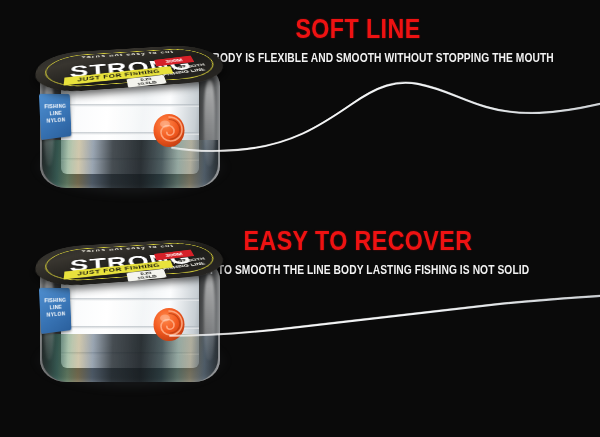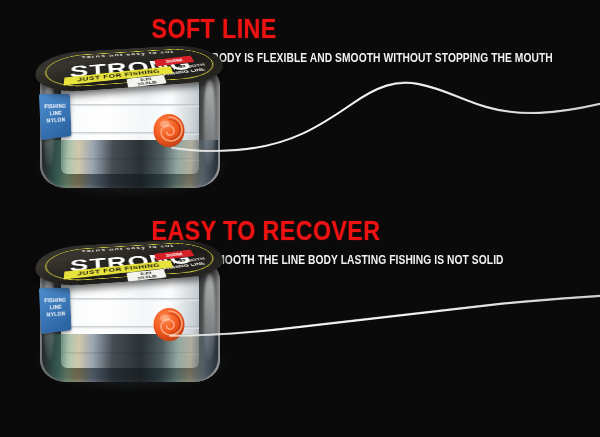--- a/index.html
+++ b/index.html
@@ -14,20 +14,21 @@
     height: 437px;
     background: #0a0a0a;
     overflow: hidden;
     font-family: "Liberation Sans", sans-serif;
     -webkit-font-smoothing: antialiased;
   }
 
   
   .text-block {
     position: absolute;
+    text-align: center;
     line-height: 1;
   }
   .headline {
     font-family: "Liberation Sans Narrow", "Liberation Sans", sans-serif;
     font-weight: bold;
     font-size: 27px;
     letter-spacing: 0.5px;
     color: #ee1212;
     transform: scaleX(0.86);
     white-space: nowrap;
@@ -38,21 +39,21 @@
     font-weight: bold;
     font-size: 12.5px;
     letter-spacing: 0.1px;
     color: #f2f2f2;
     transform: scaleX(0.82);
     white-space: nowrap;
     margin-top: 9px;
   }
 
   #block-1 { left: 118px; top: 16px; width: 480px; }
-  #block-2 { left: 118px; top: 218px; width: 480px; }
+  #block-2 { left: 118px; top: 228px; width: 480px; }
 
   
   .product {
     position: absolute;
     width: 206px;
     height: 170px;
   }
   #product-1 { left: 28px; top: 28px; }
   #product-2 { left: 28px; top: 222px; }
 

